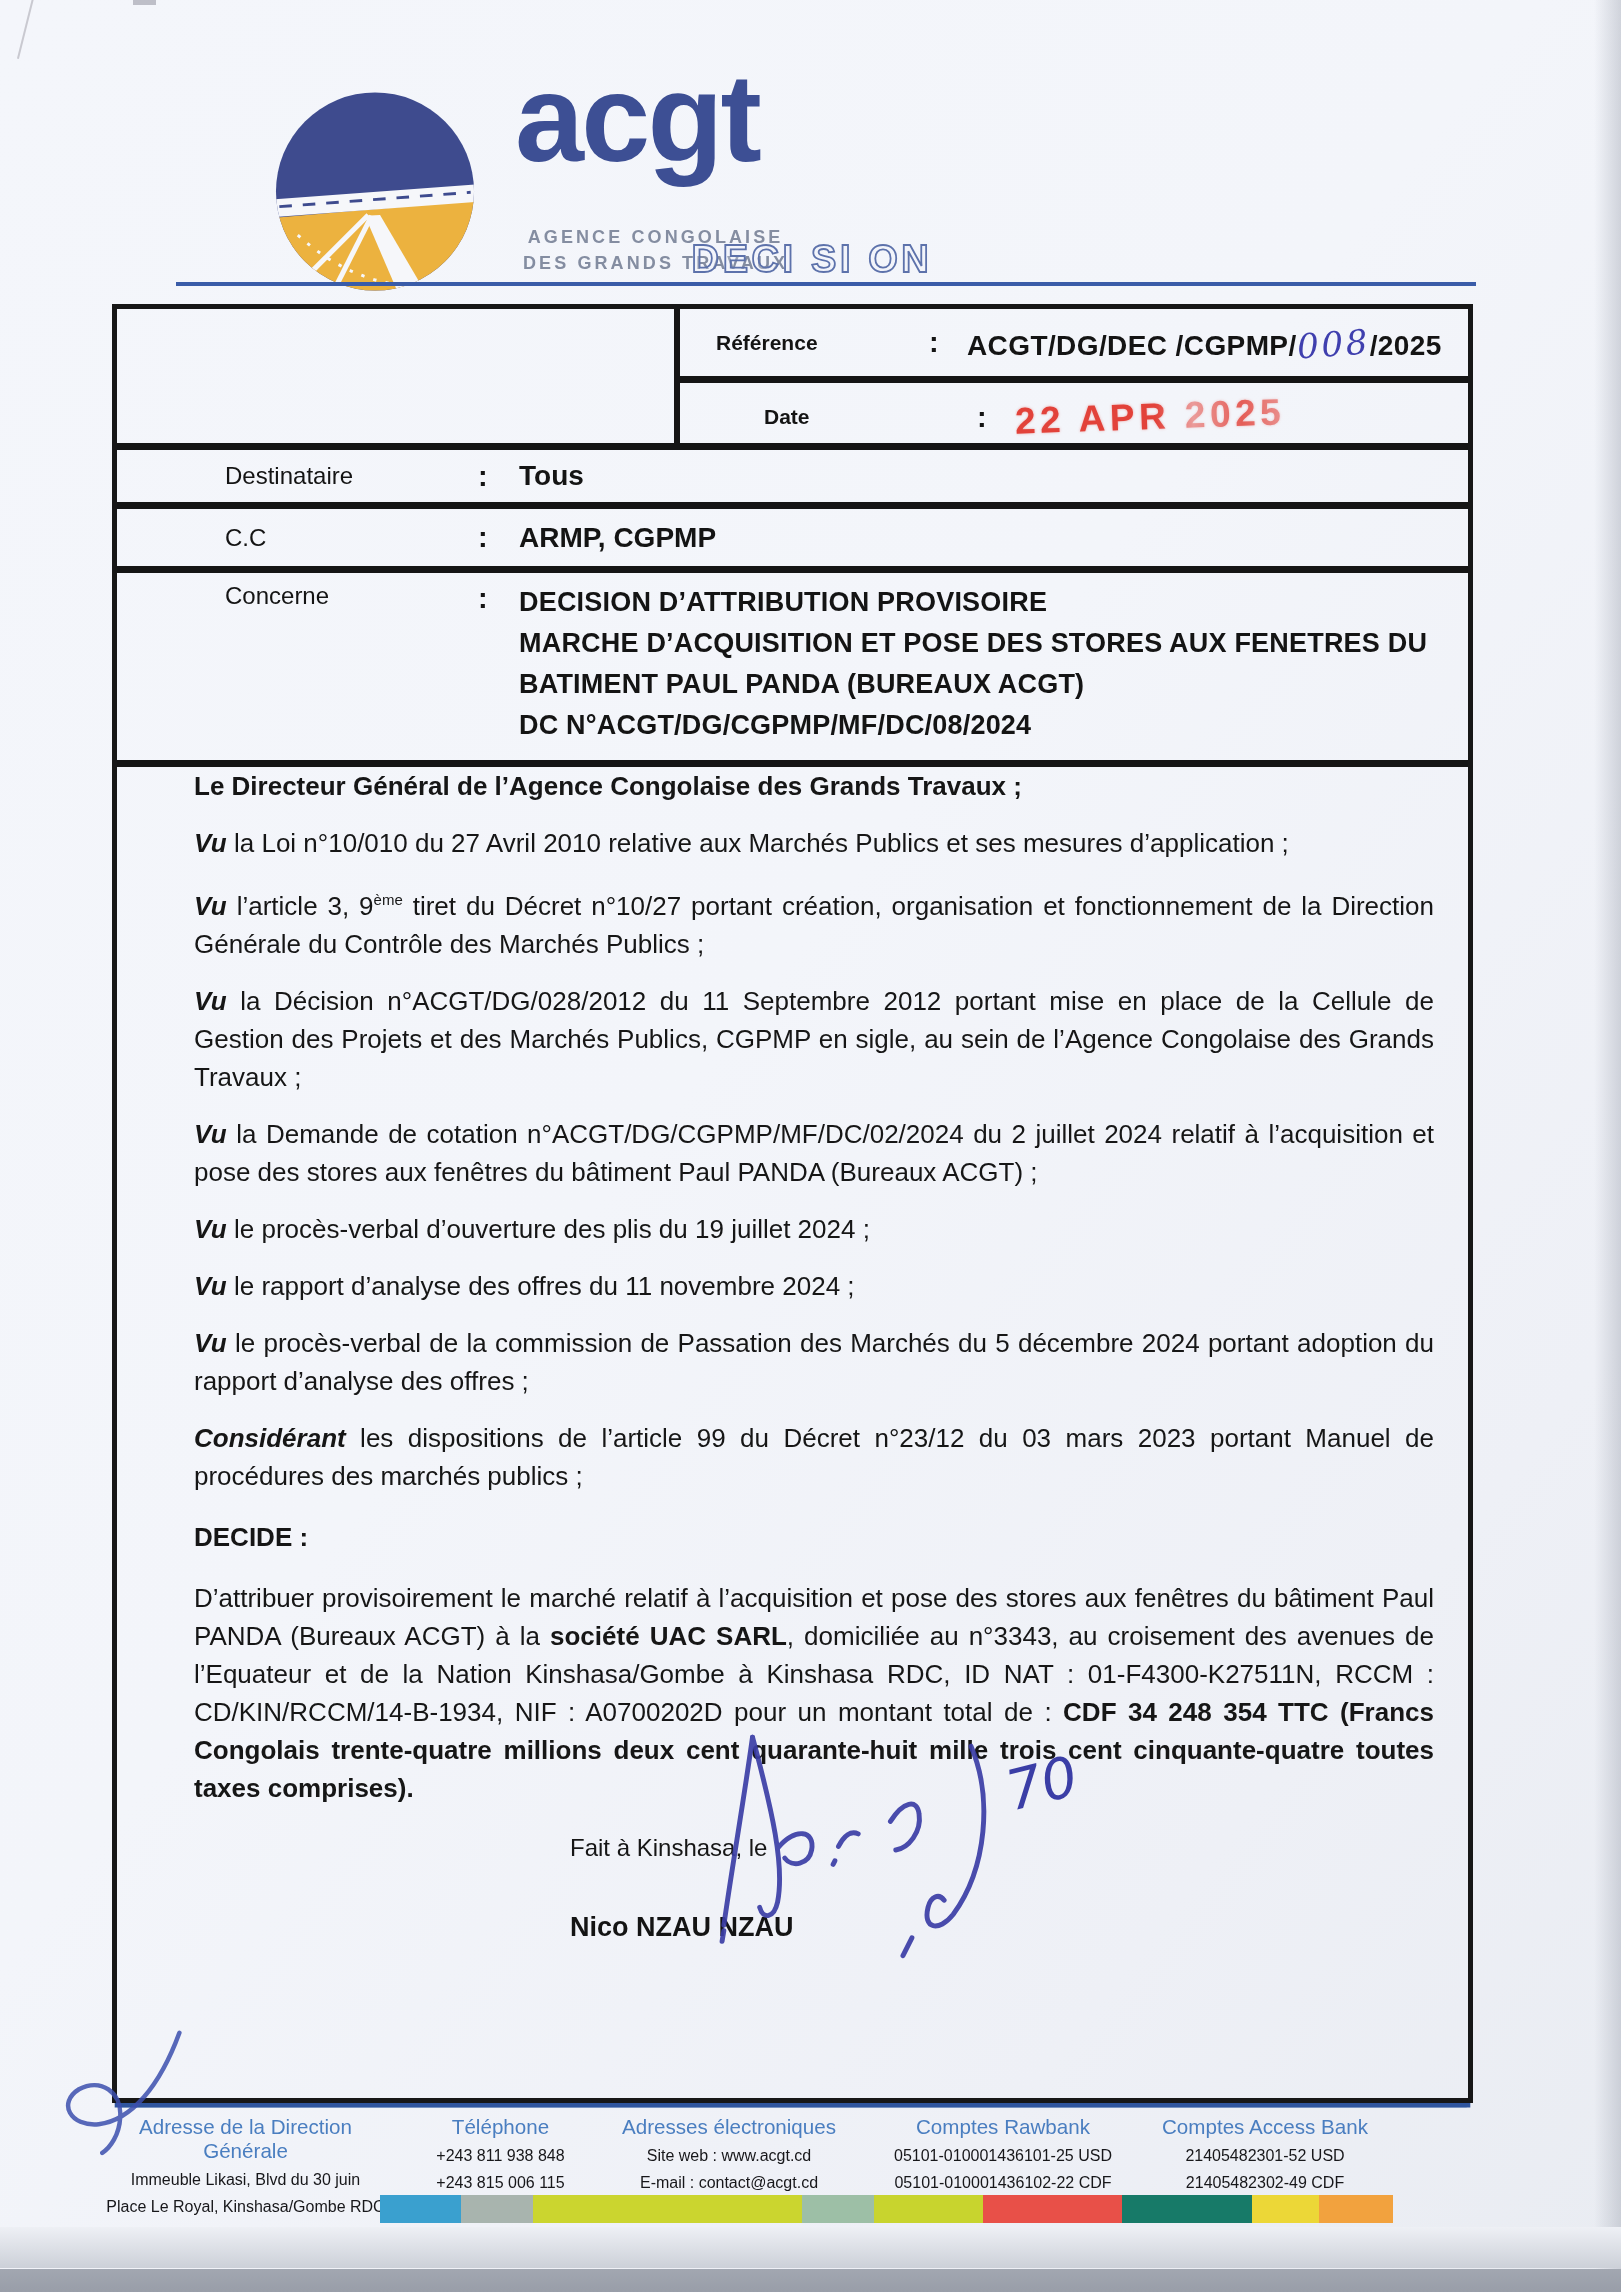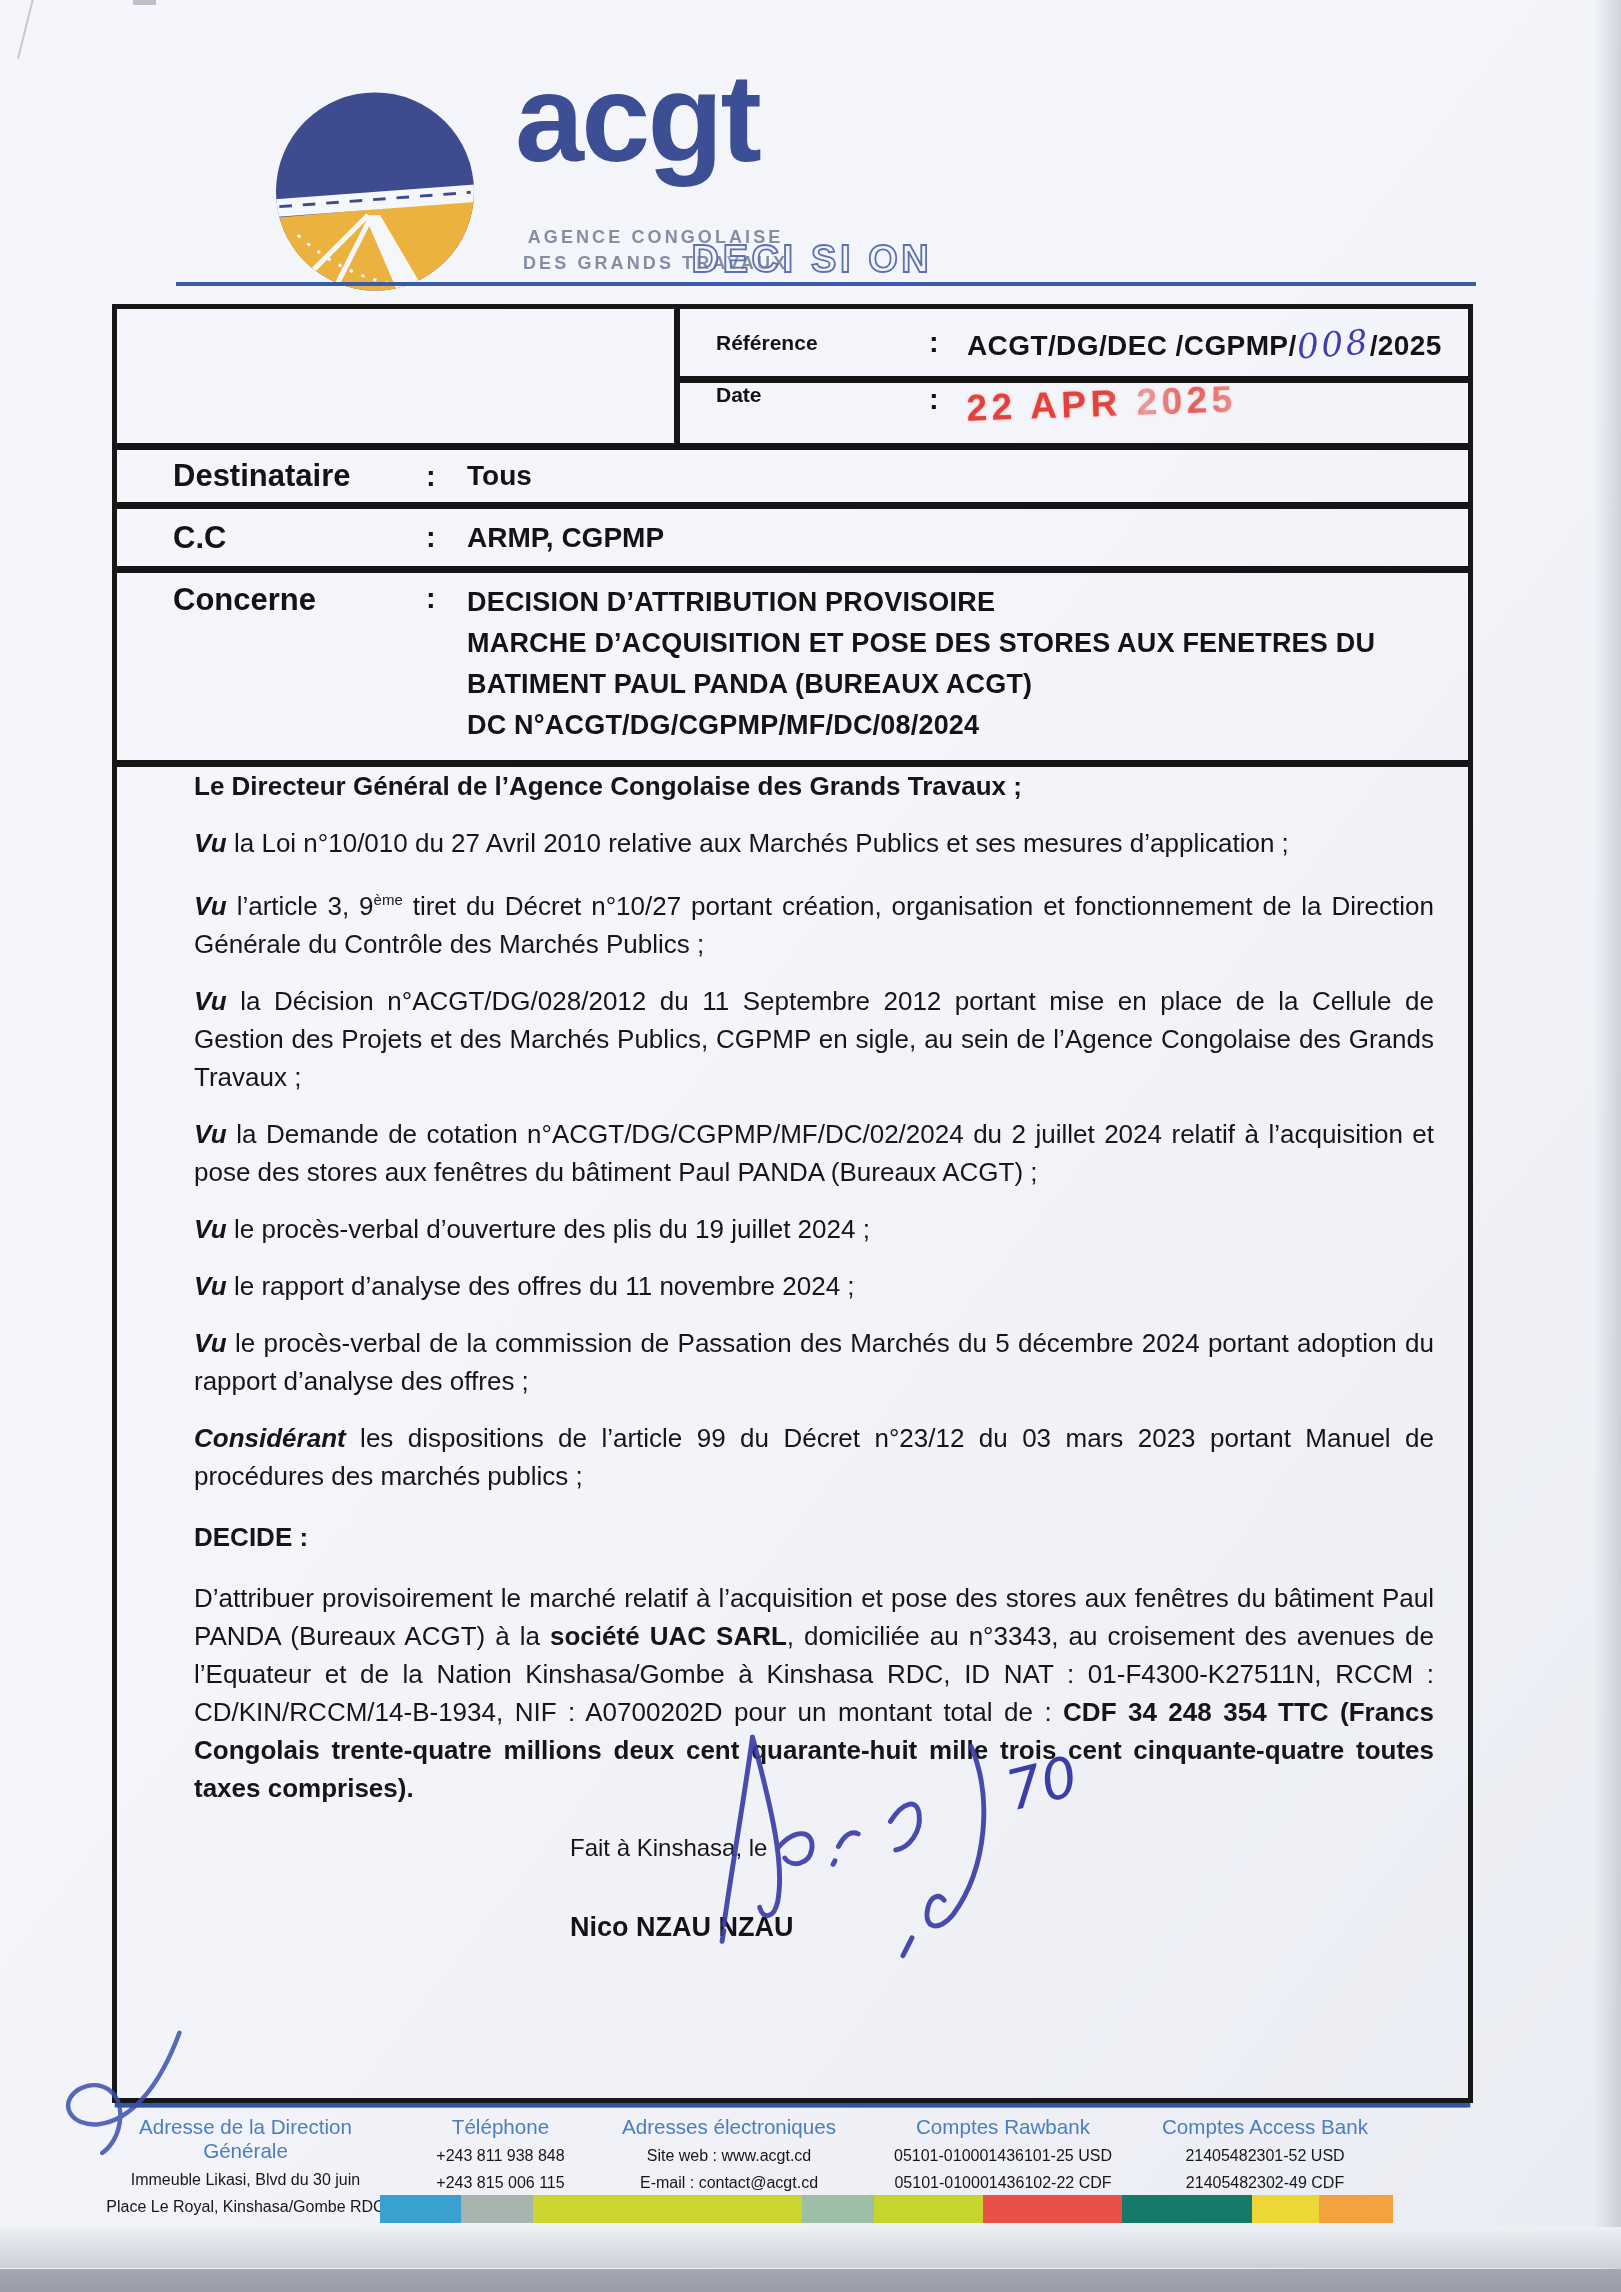--- a/index.html
+++ b/index.html
@@ -46,39 +46,39 @@
   
   .main-box{
     position:absolute;left:112px;top:304px;width:1351px;height:1789px;
     border:5.4px solid #171717;
     box-shadow:0 7.2px 0 -2.7px #2f559e, 0 10.7px 0 -6.3px #7aa0c8;
     background:transparent;
   }
   .top-region{position:relative;height:134px;border-bottom:7.2px solid #151515;}
   .ref-subbox{position:absolute;right:0;top:0;bottom:0;left:557px;border-left:6.3px solid #151515;}
   .ref-row{height:67px;border-bottom:7.2px solid #151515;display:flex;align-items:center;}
-  .date-row{height:68px;display:flex;}
+  .date-row{height:68px;display:flex;align-items:center;padding-left:48px;}
   .ref-row .lbl,.date-row .lbl{width:213px;padding-left:36px;font-size:21px;font-weight:bold;color:#141414;}
   .ref-row .col,.date-row .col{width:38px;font-size:29px;font-weight:bold;color:#141414;}
   .ref-val{font-size:28px;font-weight:bold;color:#141414;letter-spacing:0.4px;white-space:nowrap;}
   .ink-number{display:inline-block;font-family:"DejaVu Serif",serif;font-style:italic;
     color:#3f3fae;font-size:34px;font-weight:500;letter-spacing:2.7px;transform:rotate(-4deg);
     position:relative;top:1.8px;}
   .stamp{
     display:inline-block;font-size:37px;font-weight:bold;color:#e2423a;letter-spacing:4.5px;
     transform:rotate(-2deg);white-space:nowrap;
     text-shadow:0 0 2.7px rgba(226,66,58,.45);
     -webkit-mask-image:linear-gradient(90deg,#000 0%,#000 52%,rgba(0,0,0,.5) 66%,rgba(0,0,0,.85) 84%,rgba(0,0,0,.55) 100%);
             mask-image:linear-gradient(90deg,#000 0%,#000 52%,rgba(0,0,0,.5) 66%,rgba(0,0,0,.85) 84%,rgba(0,0,0,.55) 100%);
   }
   .meta-row{display:flex;align-items:center;border-bottom:7.2px solid #151515;}
   .meta-row.r-dest{height:52px;}
   .meta-row.r-cc{height:57px;}
   .meta-row.r-concerne{height:auto;align-items:flex-start;padding:9px 0 14.3px 0;}
-  .meta-row .lbl{width:253px;margin-left:56px;font-size:31px;font-weight:bold;color:#141414;}
+  .meta-row .lbl{width:253px;margin-left:108px;font-size:24px;font-weight:normal;color:#141414;}
   .meta-row .col{width:41px;font-size:29px;font-weight:bold;color:#141414;}
   .meta-row .val{font-size:28px;font-weight:bold;color:#141414;}
   .concerne-lines div{font-size:27px;font-weight:bold;color:#141414;line-height:41px;letter-spacing:0.2px;}
 
   
   .body-text{padding:0 34px 0 77px;color:#161616;}
   .para{margin:0 0 19px 0;font-size:26px;line-height:38px;text-align:justify;}
   .para sup{font-size:15px;}
   .para.decide{margin:23px 0 23px 0;}
   .closing-place{margin:27px 0 0 376px;font-size:24px;color:#161616;}

